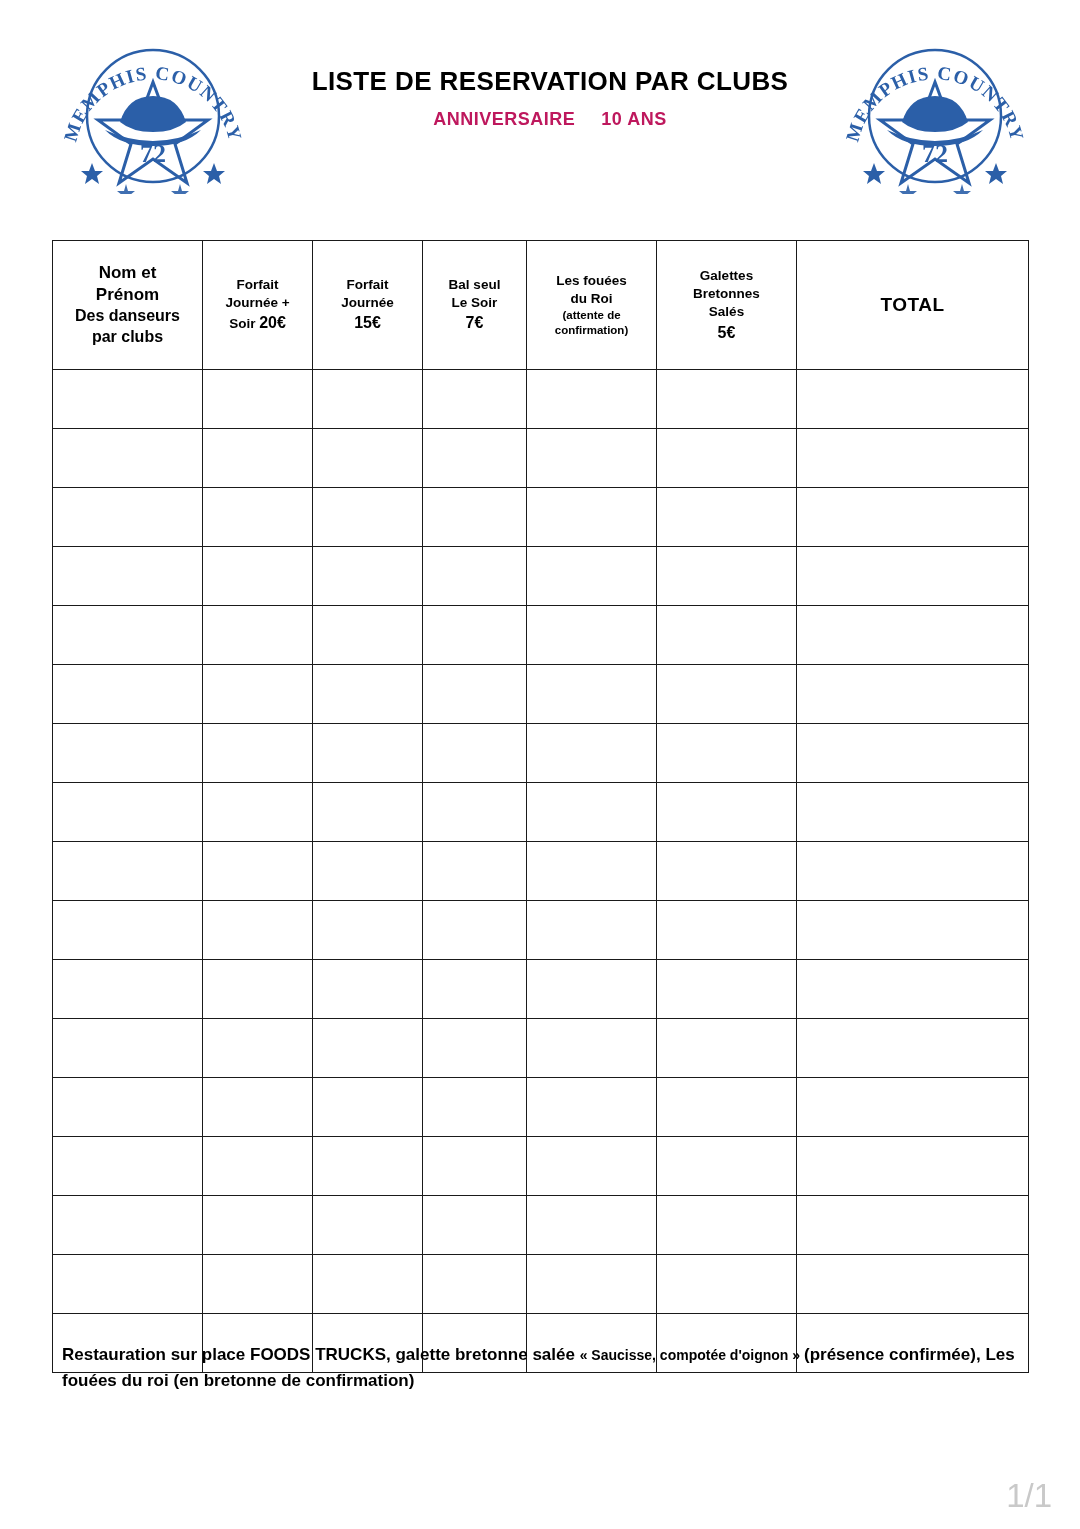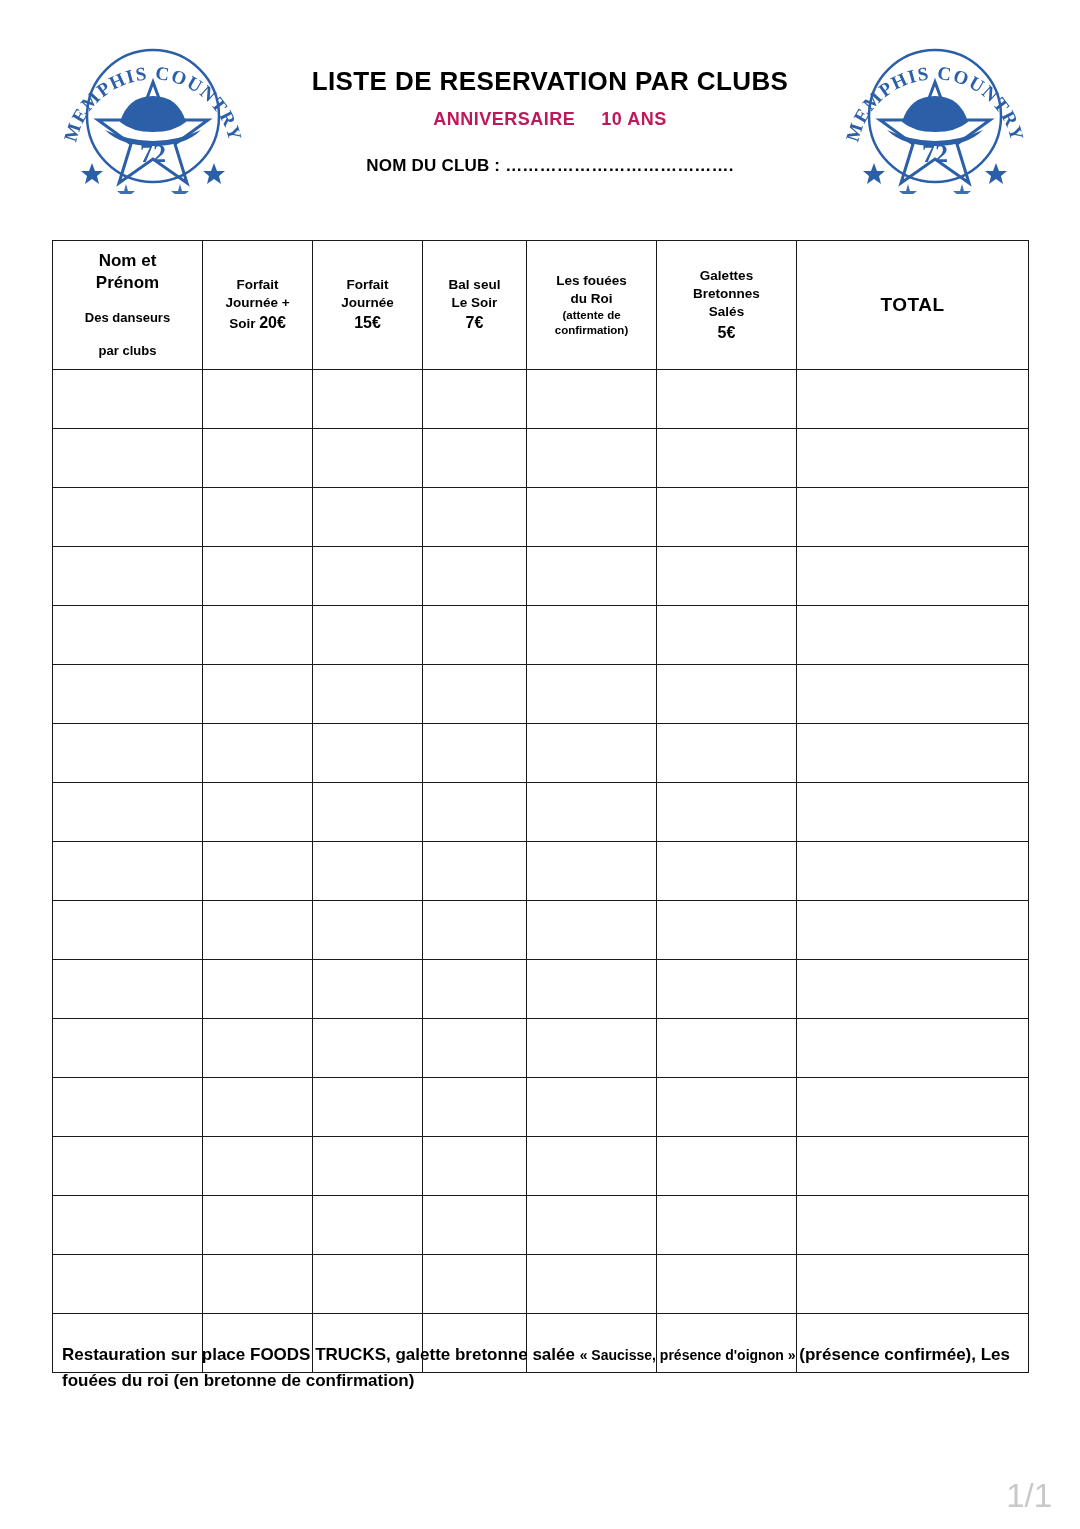--- a/index.html
+++ b/index.html
@@ -100,21 +100,21 @@
   }
   .col-name   { width: 150px; }
   .col-f1     { width: 110px; }
   .col-f2     { width: 110px; }
   .col-bal    { width: 104px; }
   .col-fouees { width: 130px; }
   .col-gal    { width: 140px; }
   .col-total  { width: 232px; }
 
   .hdr-name-1 { font-size: 17px; line-height: 1.3; }
-  .hdr-name-2 { font-size: 13px; line-height: 1.3; margin-top: 16px; }
+  .hdr-name-2 { font-size: 16px; line-height: 1.3; margin-top: 0; }
   .price { font-size: 16px; }
   .small-note { font-size: 11.5px; font-weight: bold; line-height: 1.3; }
   .hdr-total { font-size: 19px; font-weight: bold; letter-spacing: 0.5px; }
 
   tbody td { height: 58px; }
 
   
   .footer {
     position: absolute;
     left: 62px;
@@ -170,21 +170,20 @@
         <polygon points="122,140 124,147 131,147 126,151 128,158 122,154 116,158 118,151 113,147 120,147" fill="#2b5fa8" opacity="0.9"></polygon>
         <polygon points="156,119 159,127 167,127 161,132 163,140 156,135 149,140 151,132 145,127 153,127" fill="#2b5fa8"></polygon>
       </svg>
     </div>
 
     <div class="header-center">
       <div class="title-main">LISTE DE RESERVATION PAR CLUBS</div>
       <div class="title-sub">
         <span>ANNIVERSAIRE</span><span class="gap"></span><span>10 ANS</span>
       </div>
-      <div class="club-line">NOM DU CLUB : ………………………………….</div>
     </div>
 
     <div class="logo right">
       <svg viewBox="0 0 190 150" width="190" height="150" aria-hidden="true">
         <defs>
           <path id="arcR" d="M 20 92 A 78 78 0 0 1 170 92" fill="none"></path>
         </defs>
         <circle cx="95" cy="72" r="66" fill="none" stroke="#2b5fa8" stroke-width="2.5"></circle>
         <text font-family="&quot;Liberation Serif&quot;, serif" font-size="19" font-weight="bold" fill="#2b5fa8" letter-spacing="1.5">
           <textPath href="#arcR" startOffset="50%" text-anchor="middle">MEMPHIS COUNTRY</textPath>
@@ -408,18 +407,18 @@
             <td></td>
             <td></td>
             <td></td>
           </tr>
         </tbody>
     </table>
   </div>
 
   <div class="footer">
     <p class="foot-p1">
-      <span>Restauration sur place FOODS TRUCKS, galette bretonne salée </span><span class="thin">« Saucisse, présence d'oignon » </span><span class="ital">(présence confirmée),</span><span> Les fouées du roi </span><span class="ital">(en bretonne de confirmation)</span>
+      <span>Restauration sur place FOODS TRUCKS, galette bretonne salée </span><span class="thin">« Saucisse, compotée d'oignon » </span><span class="ital">(présence confirmée),</span><span> Les fouées du roi </span><span class="ital">(en bretonne de confirmation)</span>
     </p>
   </div>
 
   <div class="pager">1/1</div>
 </div>
 
 </body></html>

